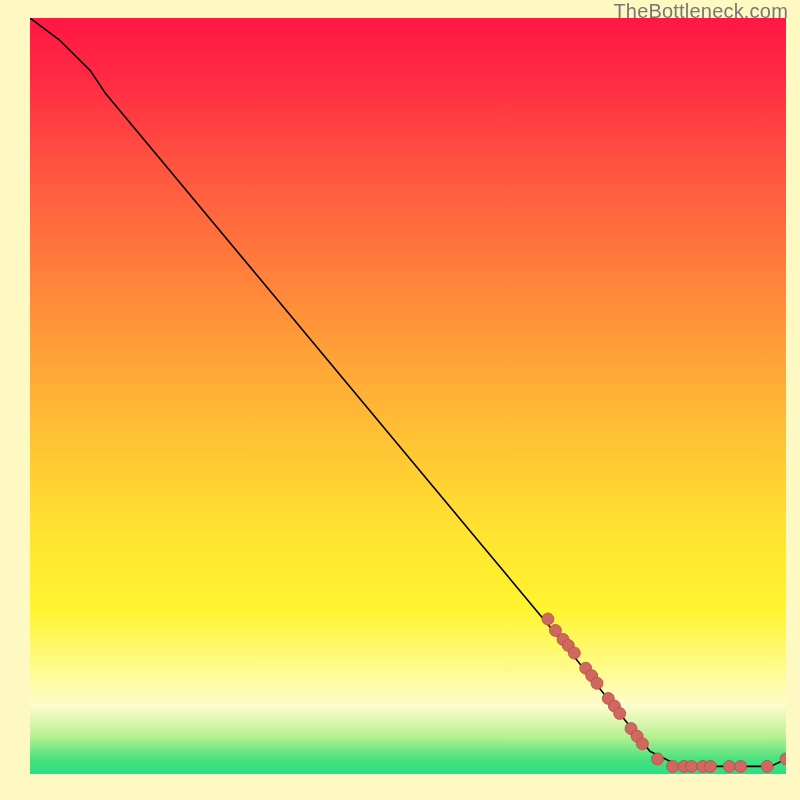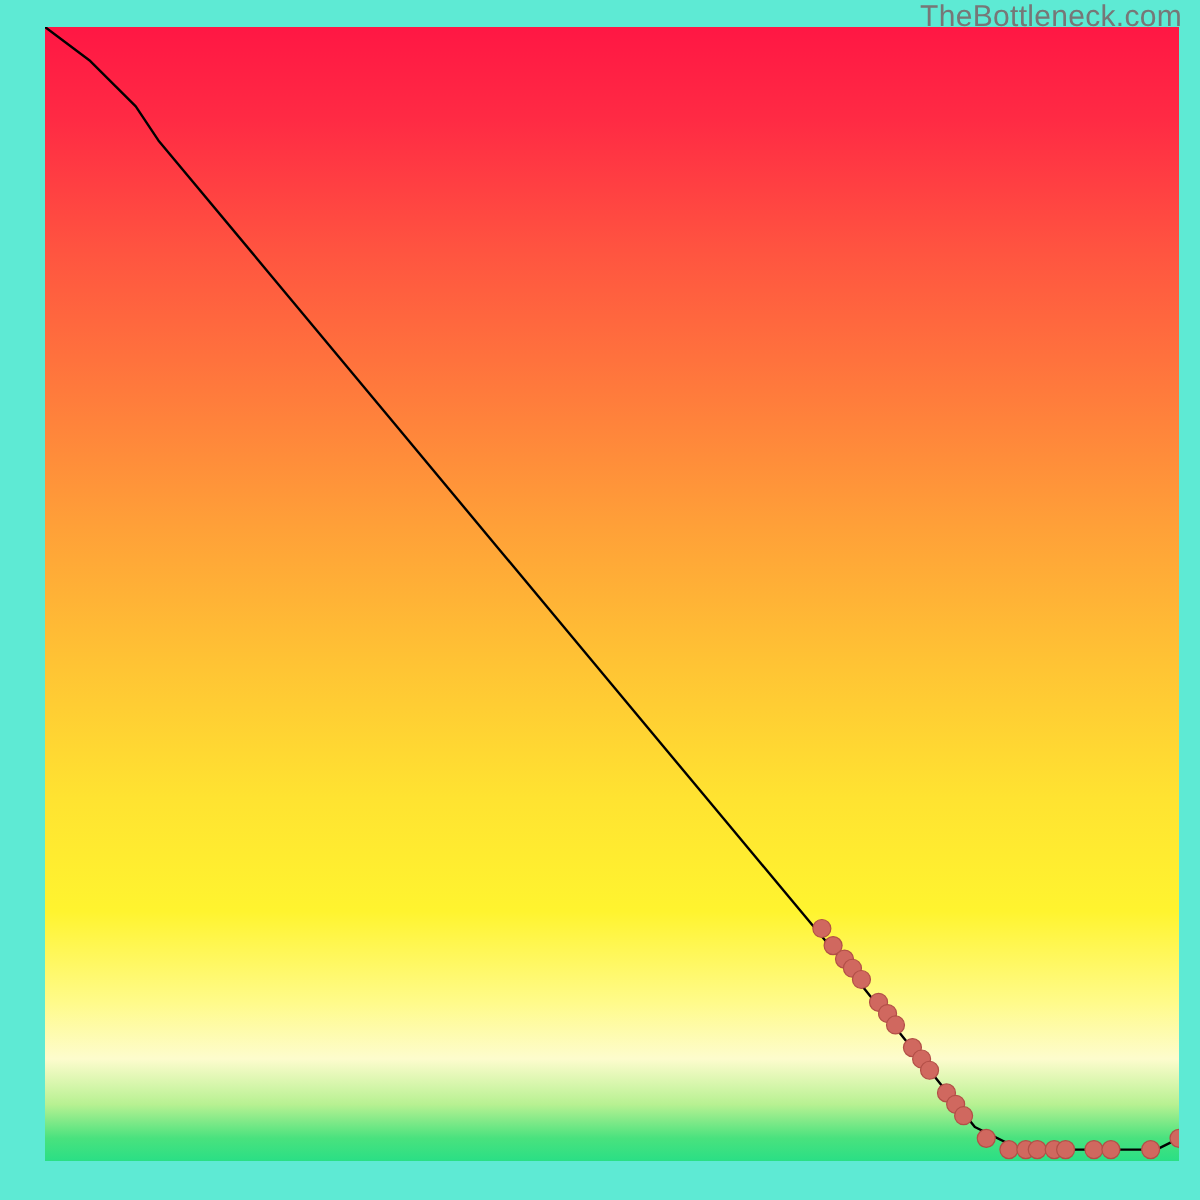--- a/index.html
+++ b/index.html
@@ -8,21 +8,21 @@
     width: 800px;
     height: 800px;
     background: #000;
     overflow: hidden;
     font-family: Arial, Helvetica, sans-serif;
   }
   .stage {
     position: relative;
     width: 800px;
     height: 800px;
-    background: #5eead4;
+    background: #fef9c3;
   }
   .plot-area {
     position: absolute;
     left: 30px;
     top: 18px;
     width: 756px;
     height: 756px;
     
     background: linear-gradient(
       to bottom,

